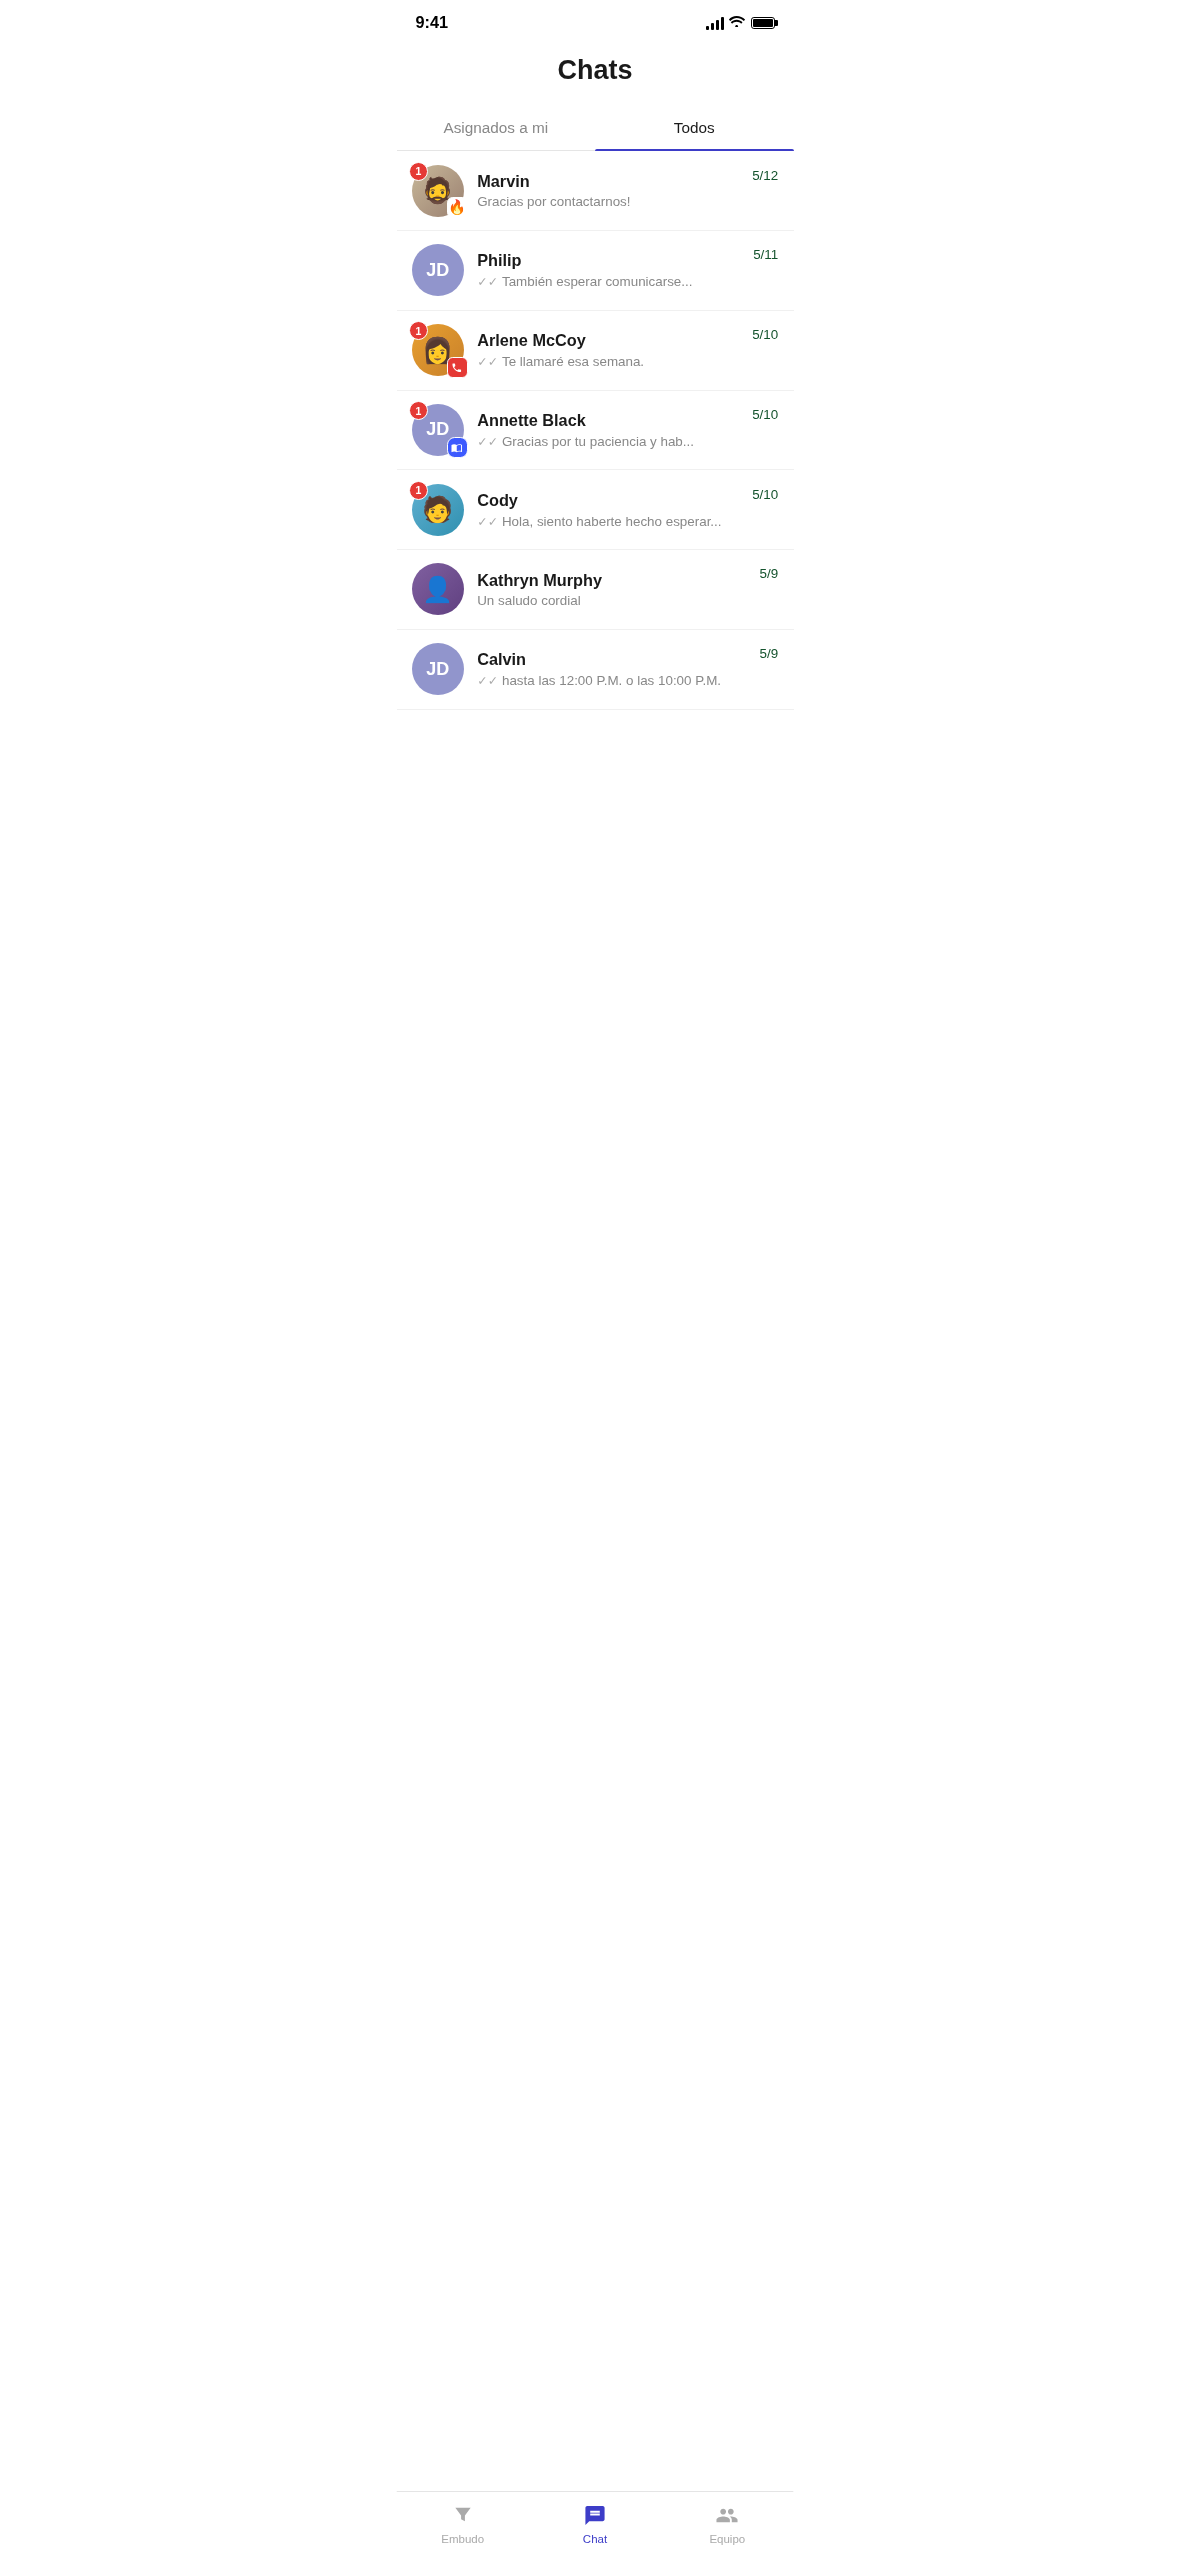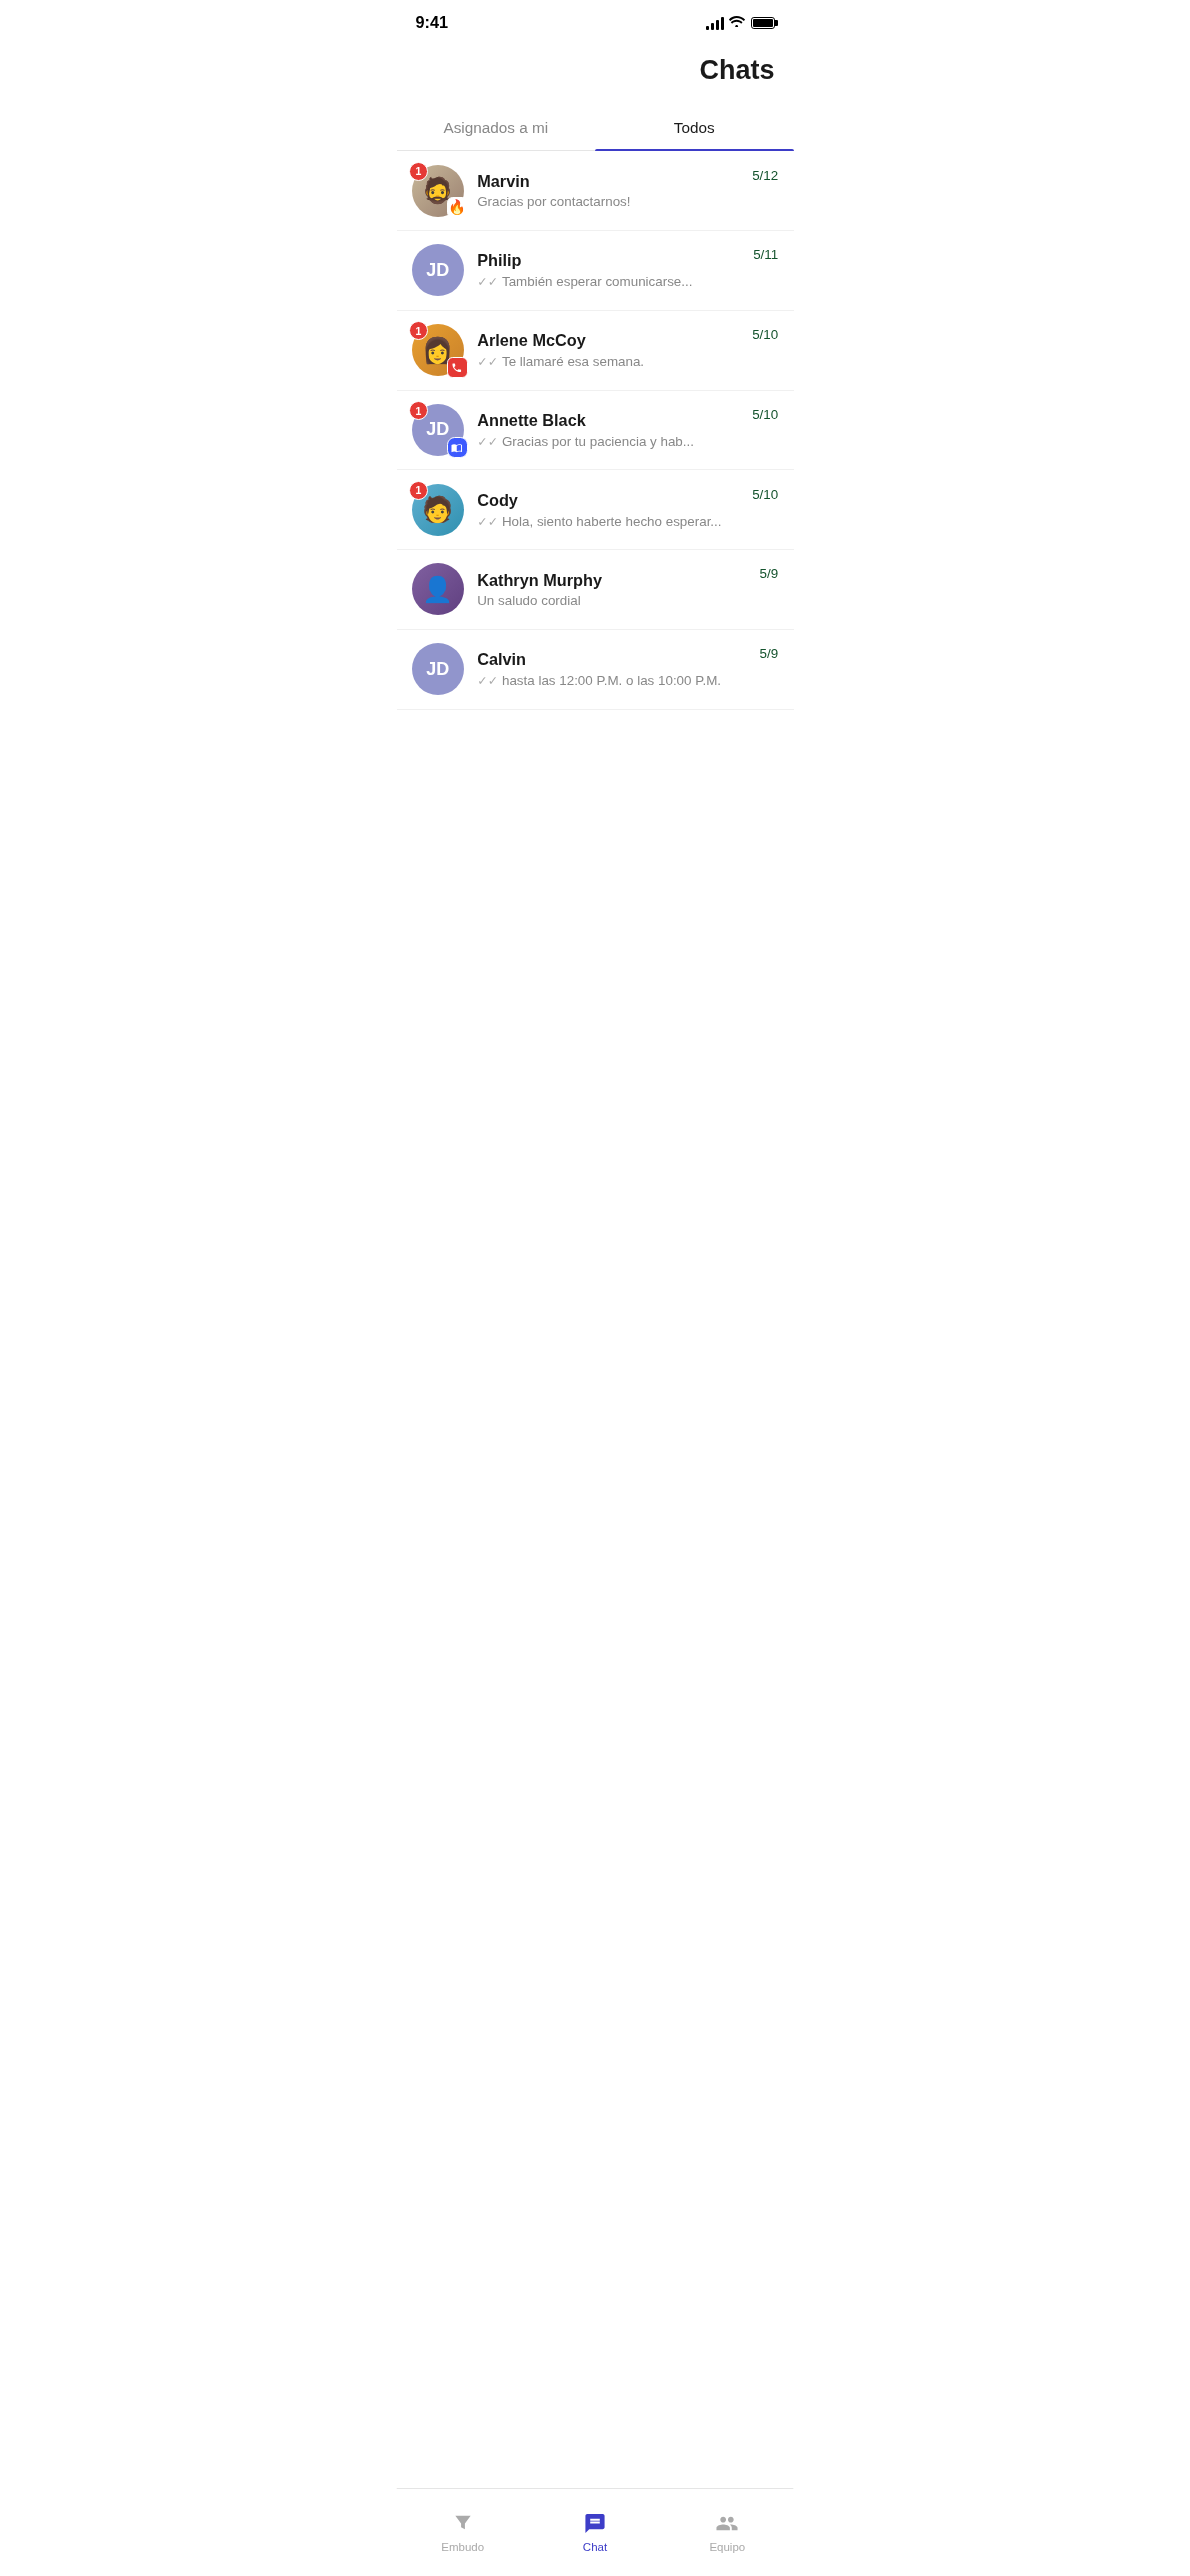--- a/index.html
+++ b/index.html
@@ -60,21 +60,21 @@
     }
     .battery-fill {
       background: #000;
       height: 100%;
       width: 100%;
       border-radius: 1px;
     }
 
     
     .header {
-      text-align: right;
+      text-align: center;
       padding: 15.3px 19px 19px;
     }
     .header-title {
       font-size: 27px;
       font-weight: 700;
       color: #1a1a1a;
     }
 
     
     .tabs {
@@ -228,28 +228,28 @@
       color: #14532d;
       flex-shrink: 0;
       margin-left: 9.6px;
       align-self: flex-start;
       margin-top: 3px;
     }
 
     
     .bottom-nav {
       position: fixed;
-      bottom: 0;
+      bottom: 8px;
       left: 50%;
       transform: translateX(-50%);
       width: 397px;
       background: #fff;
       border-top: 1px solid #e5e5e5;
       display: flex;
-      padding: 21px 0 23px;
+      padding: 10px 0 23px;
     }
     .nav-item {
       flex: 1;
       display: flex;
       flex-direction: column;
       align-items: center;
       gap: 3.8px;
       cursor: pointer;
     }
     .nav-icon {

